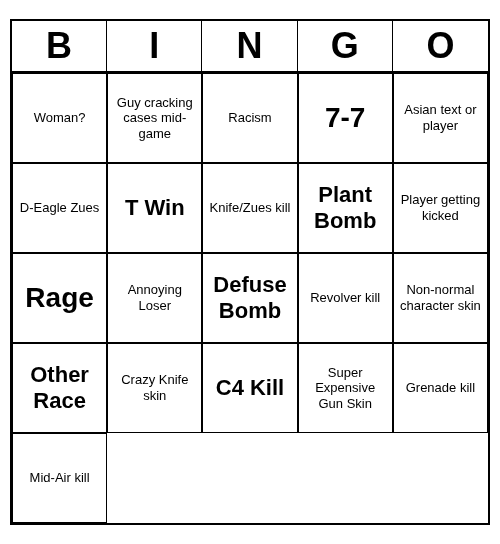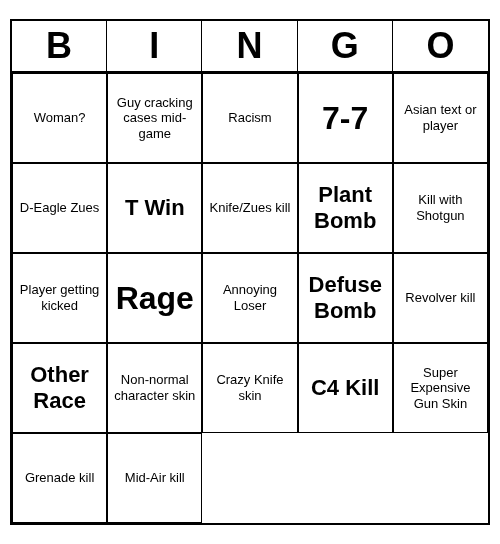--- a/index.html
+++ b/index.html
@@ -58,21 +58,21 @@
       font-size: 13px;
       line-height: 1.2;
     }
 
     .bingo-cell.large-text {
       font-size: 22px;
       font-weight: bold;
     }
 
     .bingo-cell.xlarge-text {
-      font-size: 32px;
+      font-size: 28px;
       font-weight: bold;
     }
   </style>
 </head>
 <body>
 
 <div class="bingo-card">
   <div class="bingo-header">
   <div class="bingo-header-cell">B</div>
       <div class="bingo-header-cell">I</div>
@@ -83,27 +83,26 @@
   <div class="bingo-grid">
   <div class="bingo-cell">Woman?</div>
       <div class="bingo-cell">Guy cracking cases mid-game</div>
       <div class="bingo-cell">Racism</div>
       <div class="bingo-cell xlarge-text">7-7</div>
       <div class="bingo-cell">Asian text or player</div>
       <div class="bingo-cell">D-Eagle Zues</div>
       <div class="bingo-cell large-text">T Win</div>
       <div class="bingo-cell">Knife/Zues kill</div>
       <div class="bingo-cell large-text">Plant Bomb</div>
-      <div class="bingo-cell">Kill with Shotgun</div>
       <div class="bingo-cell">Player getting kicked</div>
       <div class="bingo-cell xlarge-text">Rage</div>
       <div class="bingo-cell">Annoying Loser</div>
       <div class="bingo-cell large-text">Defuse Bomb</div>
       <div class="bingo-cell">Revolver kill</div>
+      <div class="bingo-cell">Non-normal character skin</div>
       <div class="bingo-cell large-text">Other Race</div>
-      <div class="bingo-cell">Non-normal character skin</div>
       <div class="bingo-cell">Crazy Knife skin</div>
       <div class="bingo-cell large-text">C4 Kill</div>
       <div class="bingo-cell">Super Expensive Gun Skin</div>
       <div class="bingo-cell">Grenade kill</div>
       <div class="bingo-cell">Mid-Air kill</div>
     </div>
 </div>
 
 </body></html>

